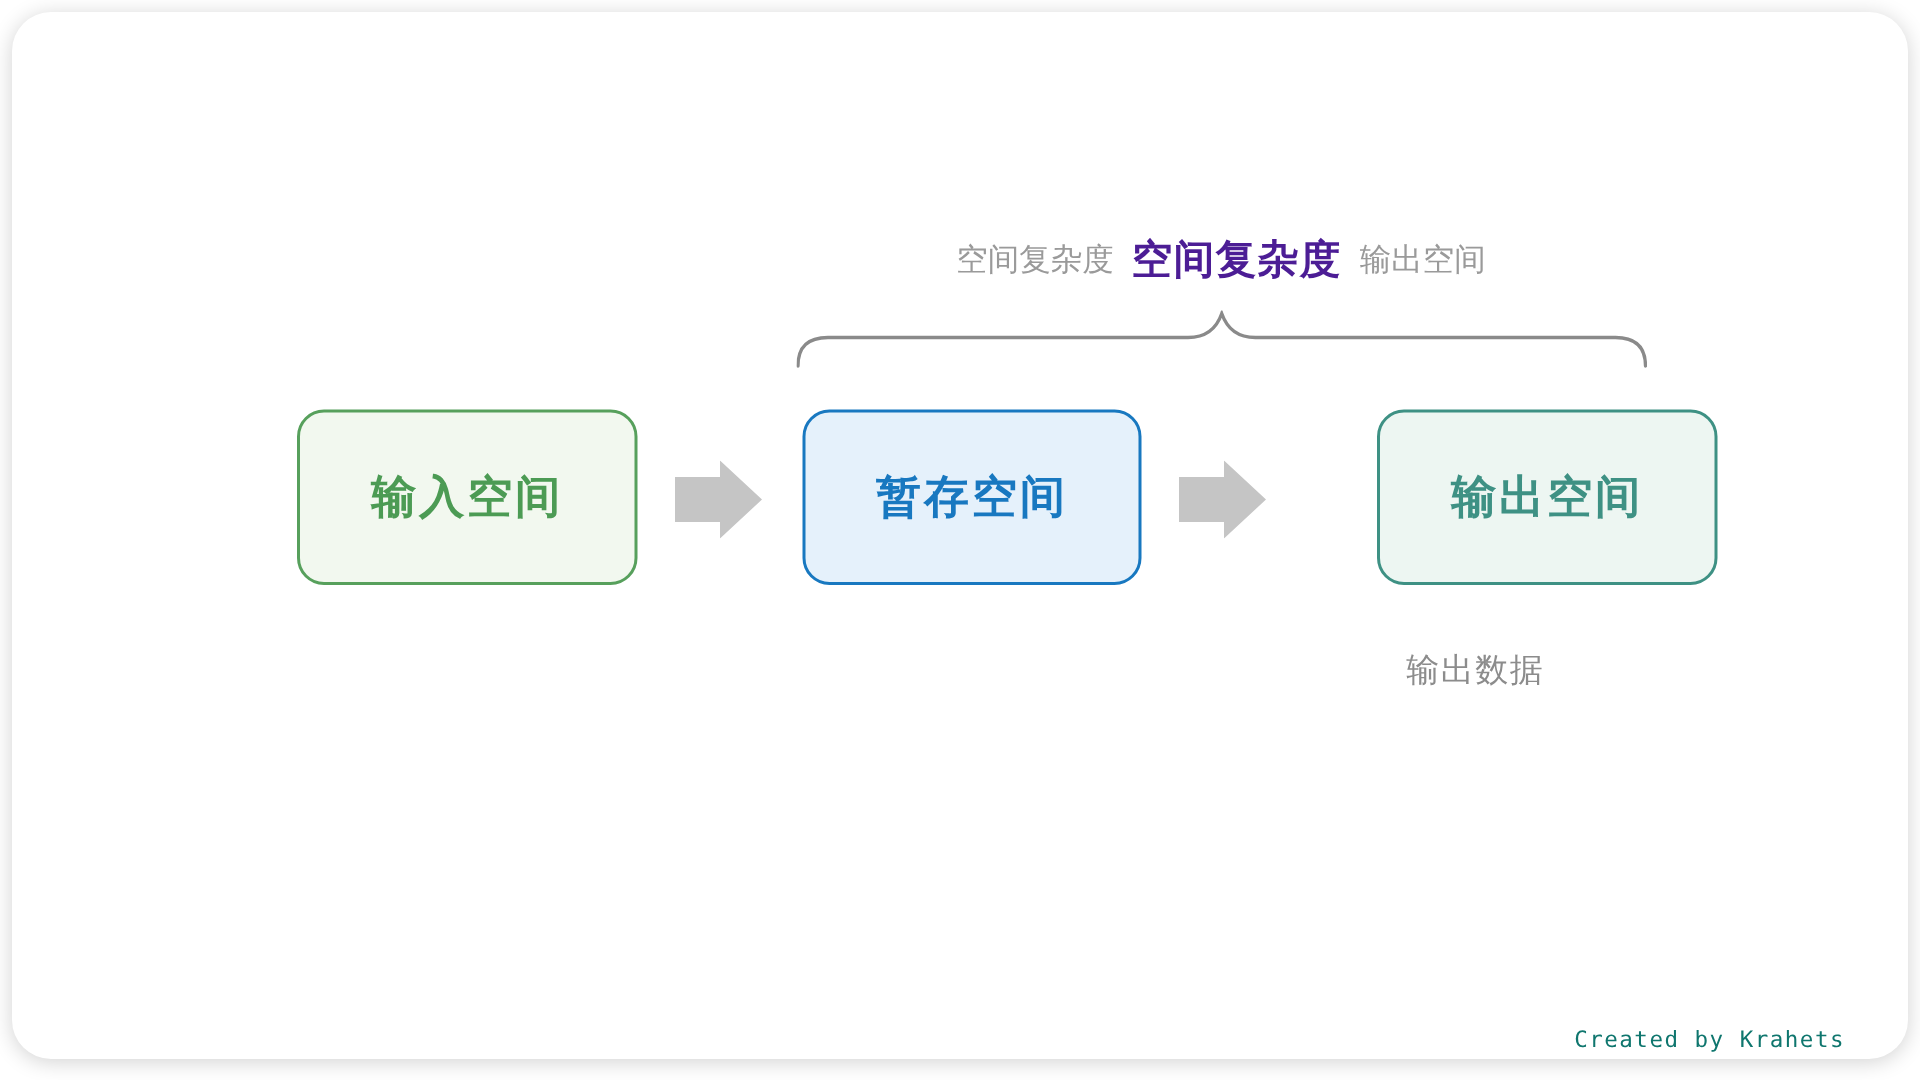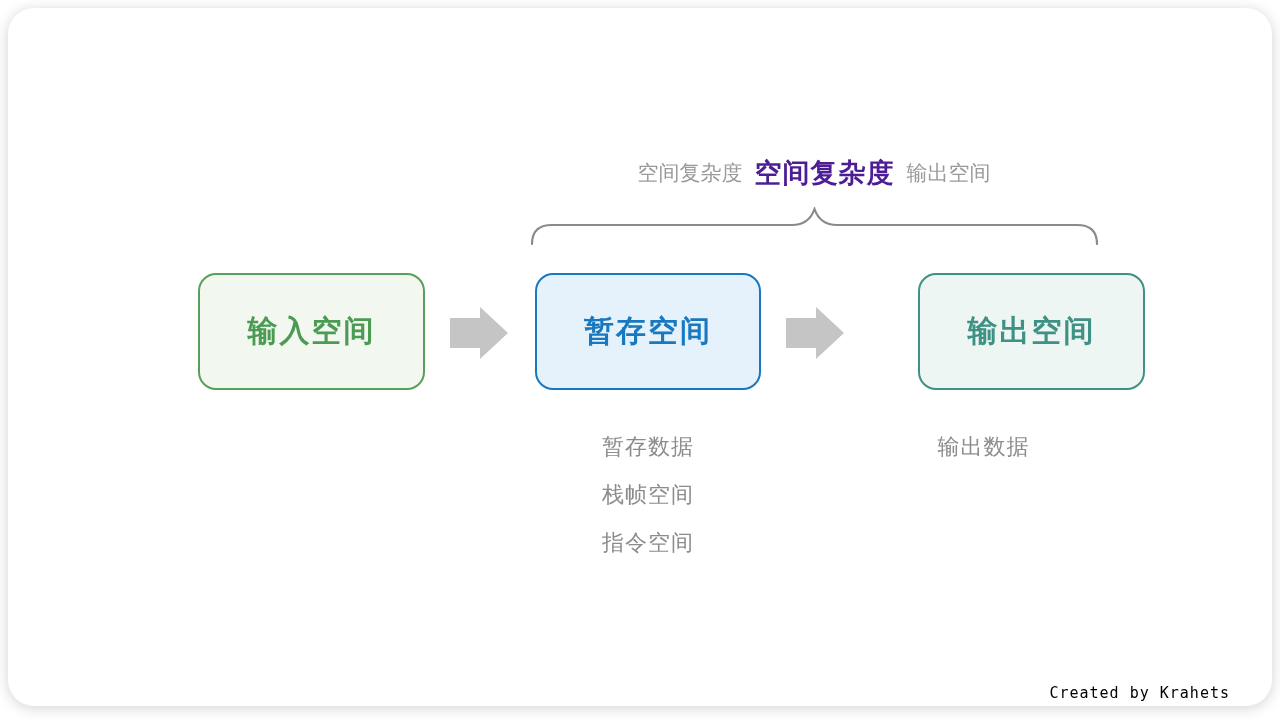--- a/index.html
+++ b/index.html
@@ -40,21 +40,21 @@
     font-size: 22px; color: #8c8c8c; letter-spacing: 1px;
   }
   .note  { height: 30px; line-height: 30px; }
   .note1 { left: 190px; width: 227px; }
   .notes2 { left: 527px; width: 226px; }
   .notes2 div { height: 48px; line-height: 30px; }
   .note3 { left: 862px; width: 227px; }
   .credit {
     position: absolute; right: 42px; top: 676px;
     font-family: "DejaVu Sans Mono", "Liberation Mono", monospace;
-    font-size: 15px; color: #000000; letter-spacing: 1px;
+    font-size: 15px; color: #0f766e; letter-spacing: 1px;
   }
 </style>
 </head>
 <body>
 
 <div class="stage">
   <div class="card">
 
     <div class="title">
       <span>空间复杂度</span><span class="hl">空间复杂度</span><span>输出空间</span>
@@ -78,23 +78,18 @@
 
     <svg class="arrow arrow2" viewBox="0 0 58 52" xmlns="http://www.w3.org/2000/svg">
       <polygon points="0,11 30,11 30,0 58,26 30,52 30,41 0,41" fill="#c5c5c5"></polygon>
     </svg>
 
     <div class="box box3" style="border-color: rgb(62, 145, 132); background: rgb(237, 246, 242); color: rgb(62, 145, 132);">
       <span>输出空间</span>
     </div>
 
 
-    <div class="notes notes2">
-      <div>暂存数据</div>
-      <div>栈帧空间</div>
-      <div>指令空间</div>
-    </div>
 
     <div class="note note3">输出数据</div>
 
     <div class="credit">Created by Krahets</div>
   </div>
 </div>
 
 </body></html>

